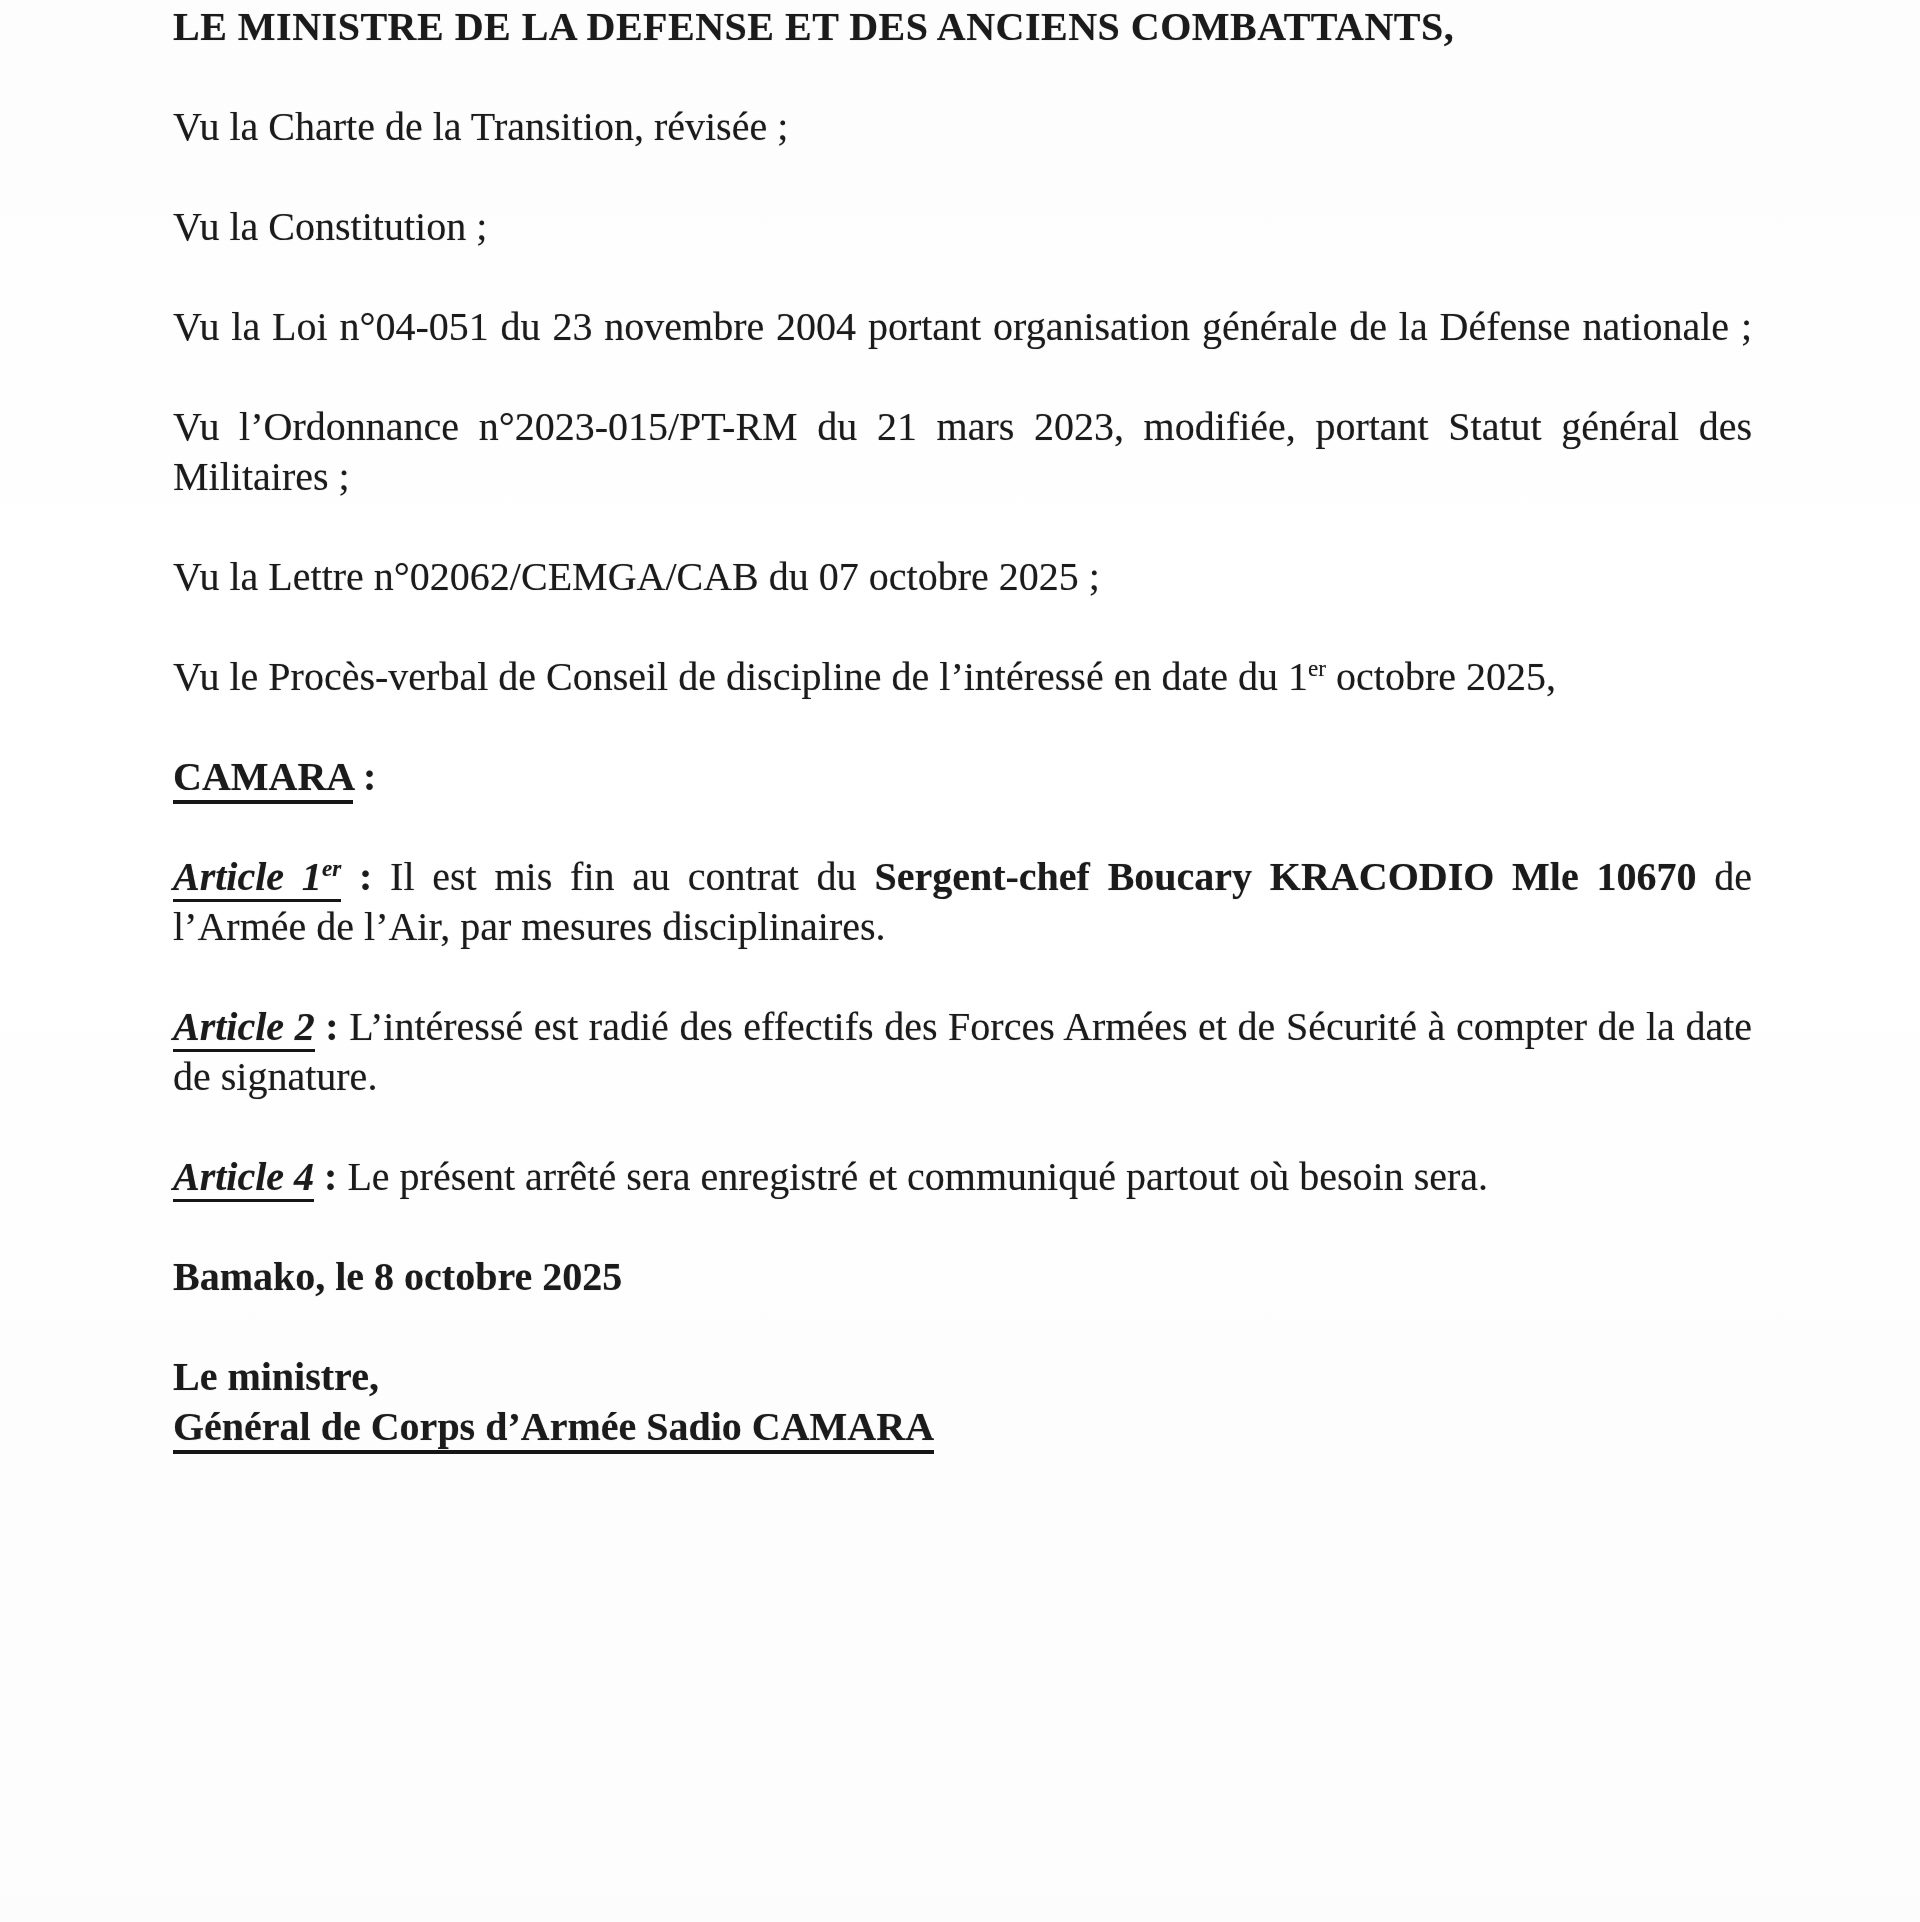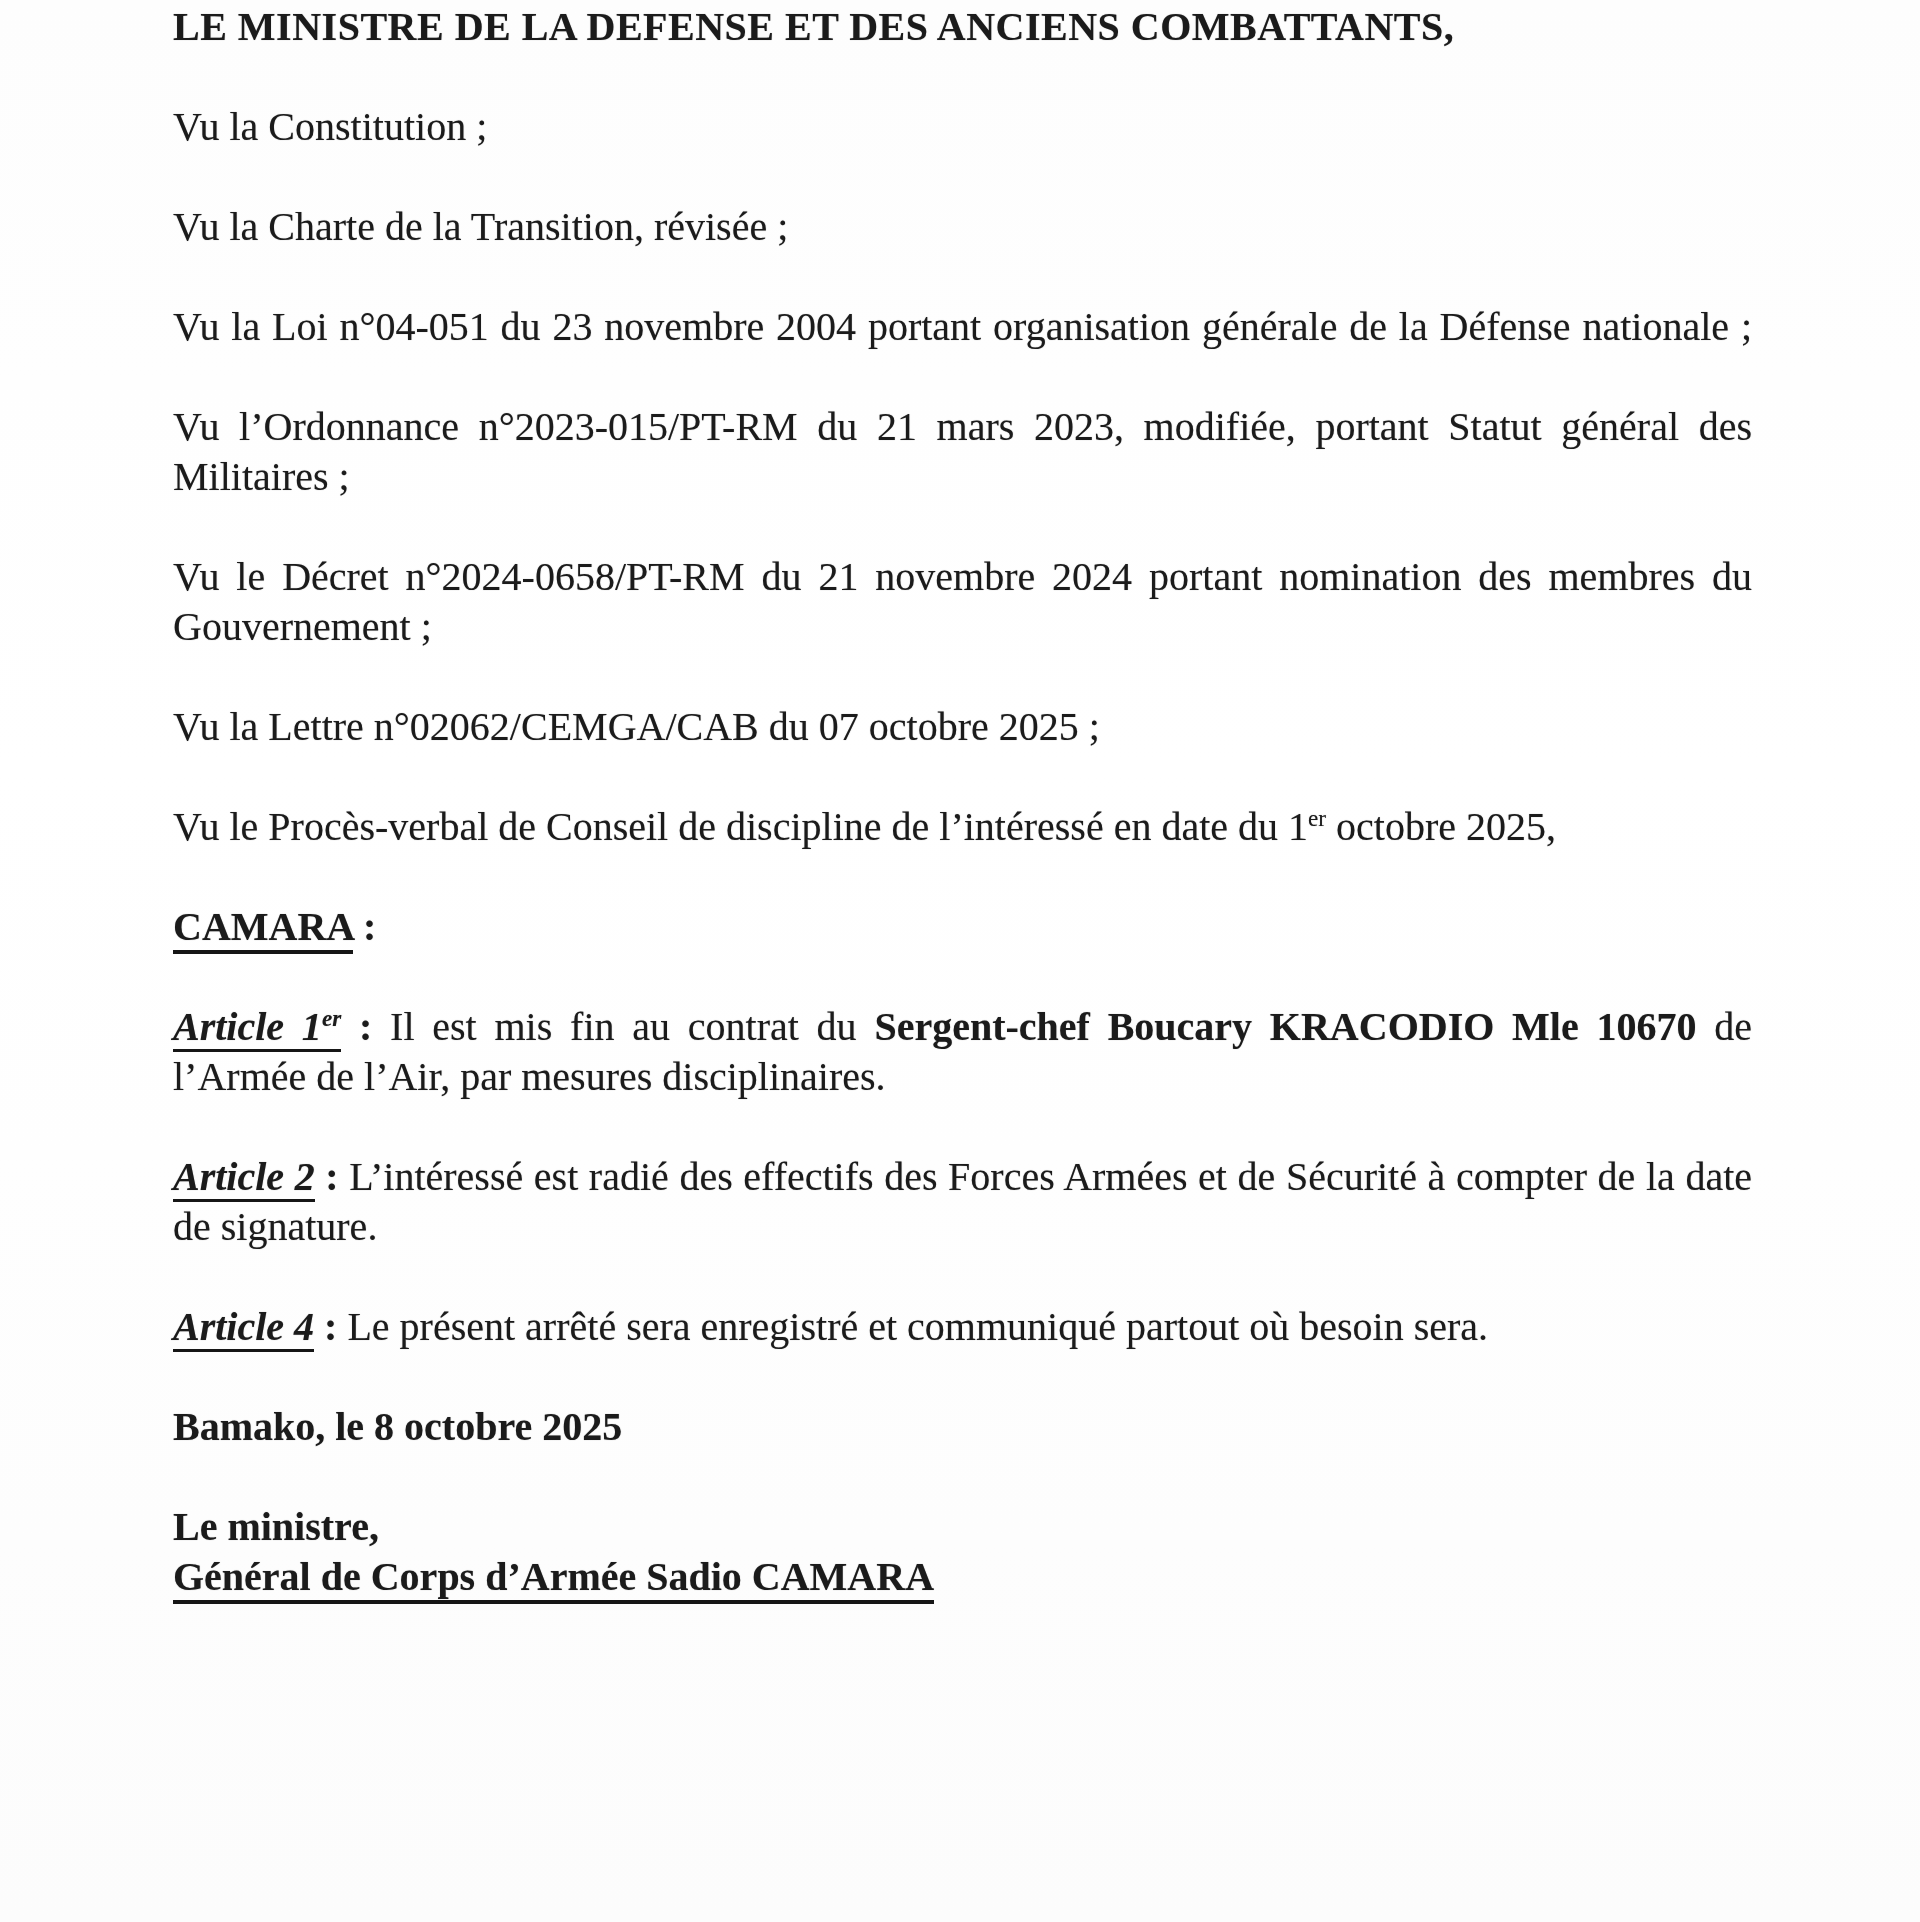--- a/index.html
+++ b/index.html
@@ -53,35 +53,31 @@
   }
 </style>
 </head>
 <body>
 
 <div class="page">
   <div class="content">
 
     <p class="para title">LE MINISTRE DE LA DEFENSE ET DES ANCIENS COMBATTANTS,</p>
 
+    <p class="para">Vu la Charte de la Transition, révisée ;</p>
+
     <p class="para">Vu la Constitution ;</p>
-
-    <p class="para">Vu la Charte de la Transition, révisée ;</p>
 
     <p class="para fill">Vu la Loi n°04-051 du 23 novembre 2004 portant organisation générale de la Défense nationale ;</p>
 
     <p class="para">
       <span class="line fill">Vu l’Ordonnance n°2023-015/PT-RM du 21 mars 2023, modifiée, portant Statut général des</span>
       <span class="line">Militaires ;</span>
     </p>
 
-    <p class="para">
-      <span class="line fill">Vu le Décret n°2024-0658/PT-RM du 21 novembre 2024 portant nomination des membres du</span>
-      <span class="line">Gouvernement ;</span>
-    </p>
 
     <p class="para">Vu la Lettre n°02062/CEMGA/CAB du 07 octobre 2025 ;</p>
 
     <p class="para"><span>Vu le Procès-verbal de Conseil de discipline de l’intéressé en date du 1</span><sup class="ord">er</sup><span> octobre 2025,</span></p>
 
     <p class="para"><span class="b ub4">CAMARA</span><span class="b"> :</span></p>
 
     <p class="para">
       <span class="line fill"><span class="b ub3"><span>Article 1</span><sup class="ord">er</sup></span><span class="b"> : </span><span>Il est mis fin au contrat du </span><span class="b">Sergent-chef Boucary KRACODIO Mle 10670</span><span> de</span></span>
       <span class="line">l’Armée de l’Air, par mesures disciplinaires.</span>

